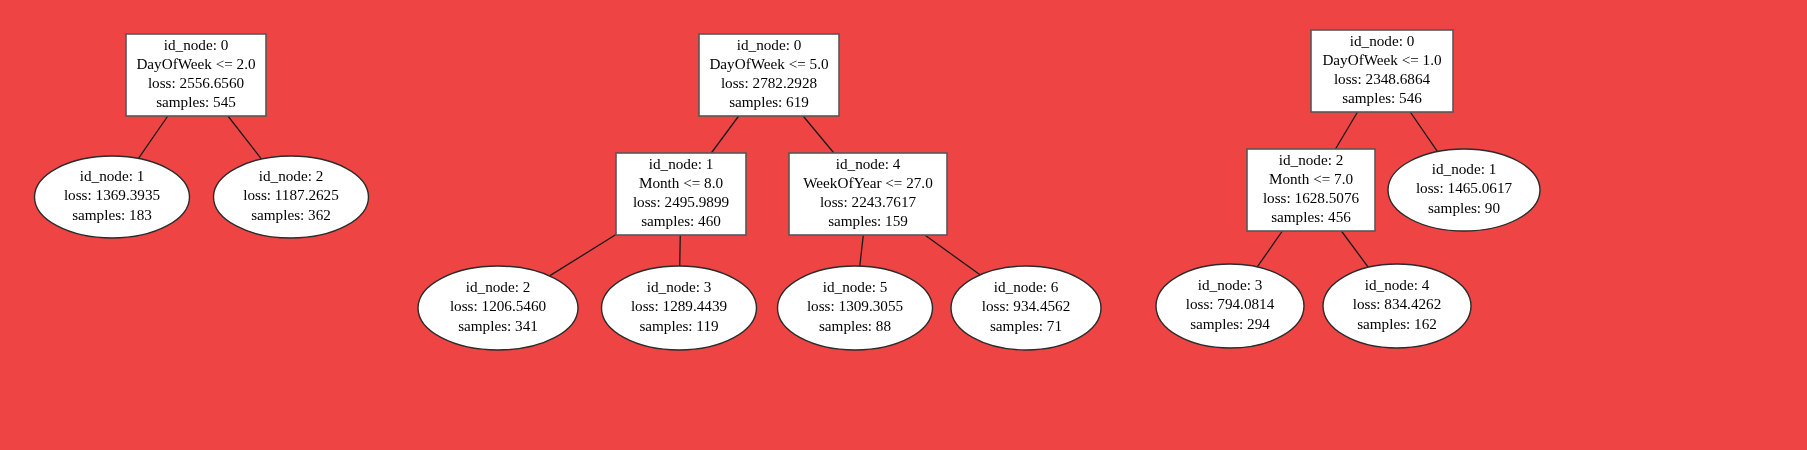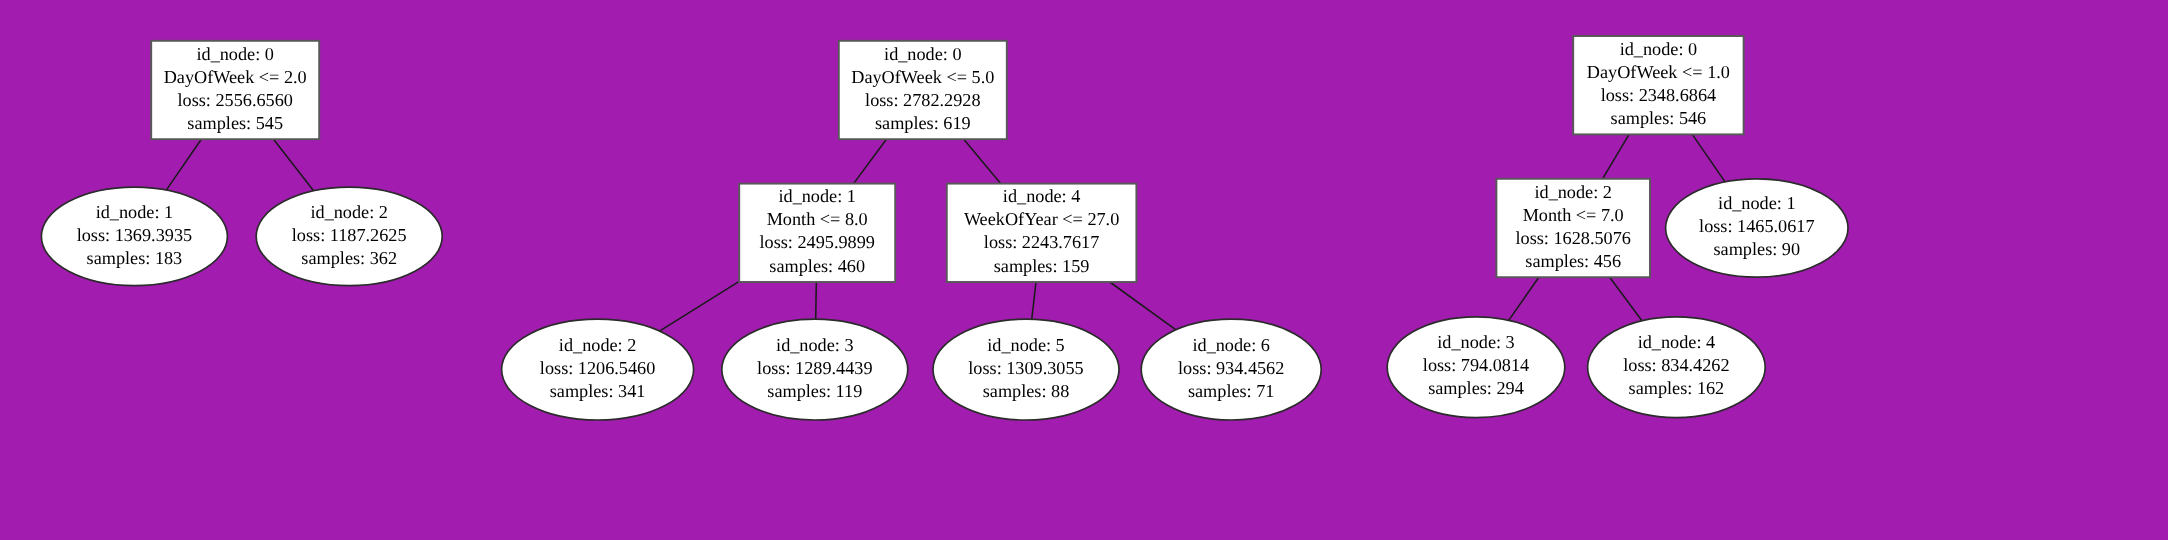--- a/index.html
+++ b/index.html
@@ -4,21 +4,21 @@
 <style>
   html, body {
     margin: 0;
     padding: 0;
     background: #ffffff;
   }
   #canvas {
     position: relative;
     width: 1807px;
     height: 450px;
-    background: #a21caf;
+    background: #ef4444;
     overflow: hidden;
     font-family: "Liberation Serif", "DejaVu Serif", serif;
   }
   svg.tree-layer {
     position: absolute;
     left: 0;
     top: 0;
     width: 1807px;
     height: 450px;
   }

